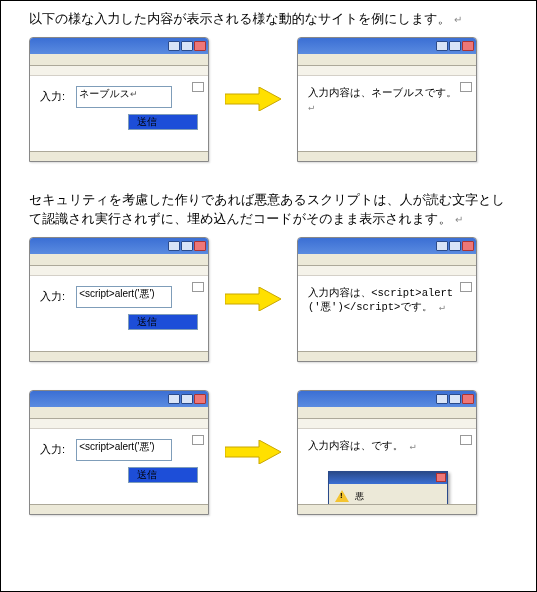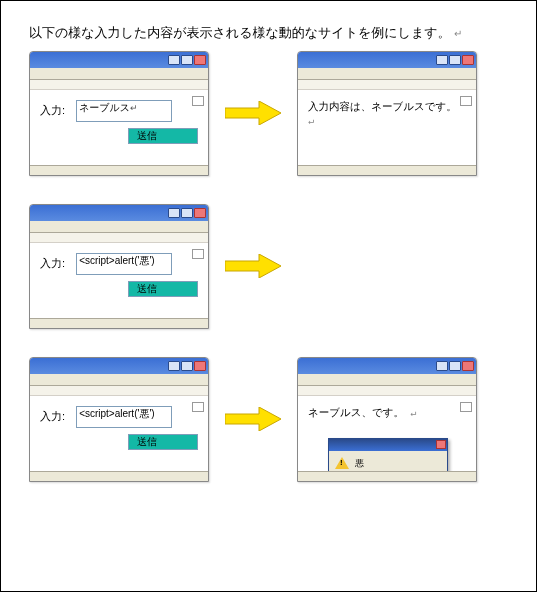--- a/index.html
+++ b/index.html
@@ -8,21 +8,21 @@
     padding: 0;
     background: #fff;
     font-family: "MS PGothic", "Hiragino Kaku Gothic Pro", sans-serif;
     font-size: 13px;
     color: #000;
   }
   .page {
     width: 537px;
     height: 592px;
     border: 1px solid #000;
-    padding: 22px 28px;
+    padding: 8px 28px;
   }
   .section { margin-bottom: 28px; }
   .desc {
     font-size: 13px;
     line-height: 1.5;
     margin-bottom: 8px;
   }
   .row {
     display: flex;
     align-items: center;
@@ -91,21 +91,21 @@
     line-height: 14px;
     vertical-align: middle;
     overflow: hidden;
     white-space: nowrap;
   }
   .input-arrow { font-size: 9px; color: #555; }
   .submit {
     display: block;
     margin: 6px 0 0 88px;
     border: 1px solid #7f9db9;
-    background: #14b8a6;
+    background: #1d4ed8;
     font-size: 10px;
     padding: 1px 8px;
     line-height: 12px;
     cursor: pointer;
   }
   .output-text {
     font-size: 10.5px;
     line-height: 1.4;
     word-break: break-all;
     font-family: Liberation Mono, monospace;
@@ -223,20 +223,24 @@
             <span class="para-mark">↵</span>
           </div>
           <span class="extra-box"></span>
         </div>
         <div class="statusbar"></div>
       </div>
     </div>
   </div>
 
   <div class="section">
+    <div class="desc">
+      <span>セキュリティを考慮した作りであれば悪意あるスクリプトは、人が読む文字として認識され実行されずに、埋め込んだコードがそのまま表示されます。</span>
+      <span class="para-mark">↵</span>
+    </div>
     <div class="row">
       <div class="browser">
         <div class="titlebar">
           <span class="winbtn"></span>
           <span class="winbtn"></span>
           <span class="winbtn close"></span>
         </div>
         <div class="menubar"></div>
         <div class="toolbar"></div>
         <div class="content">
@@ -245,20 +249,37 @@
           <span class="submit">送信</span>
           <span class="extra-box"></span>
         </div>
         <div class="statusbar"></div>
       </div>
       <div class="arrow">
         <svg width="56" height="24" viewBox="0 0 56 24">
           <polygon points="0,7 34,7 34,0 56,12 34,24 34,17 0,17" fill="#ffe000" stroke="#c9a600" stroke-width="1"></polygon>
         </svg>
       </div>
+      <div class="browser">
+        <div class="titlebar">
+          <span class="winbtn"></span>
+          <span class="winbtn"></span>
+          <span class="winbtn close"></span>
+        </div>
+        <div class="menubar"></div>
+        <div class="toolbar"></div>
+        <div class="content">
+          <div class="output-text">
+            <span>入力内容は、&lt;script&gt;alert('悪')&lt;/script&gt;です。</span>
+            <span class="para-mark">↵</span>
+          </div>
+          <span class="extra-box"></span>
+        </div>
+        <div class="statusbar"></div>
+      </div>
     </div>
   </div>
 
   <div class="section">
     <div class="row">
       <div class="browser">
         <div class="titlebar">
           <span class="winbtn"></span>
           <span class="winbtn"></span>
           <span class="winbtn close"></span>
@@ -281,21 +302,21 @@
       <div class="browser">
         <div class="titlebar">
           <span class="winbtn"></span>
           <span class="winbtn"></span>
           <span class="winbtn close"></span>
         </div>
         <div class="menubar"></div>
         <div class="toolbar"></div>
         <div class="content">
           <div class="output-text">
-            <span>ネーブルス、です。</span>
+            <span>入力内容は、です。</span>
             <span class="para-mark">↵</span>
           </div>
           <div class="dialog">
             <div class="dialog-title">
               <span class="dialog-close"></span>
             </div>
             <div class="dialog-body">
               <span class="warn-icon"></span>
               <span class="dialog-msg">悪</span>
             </div>

